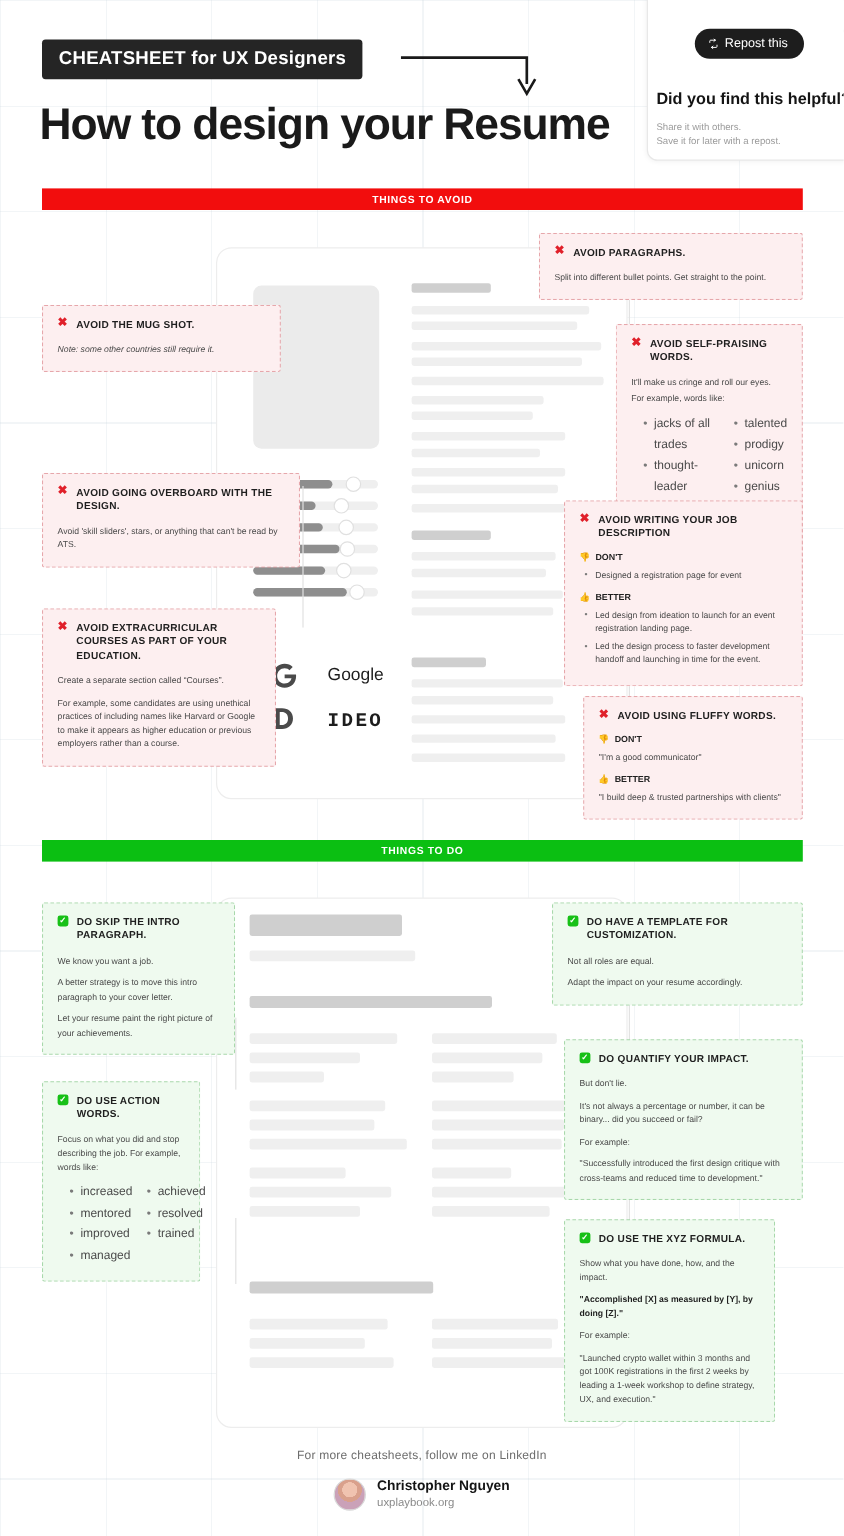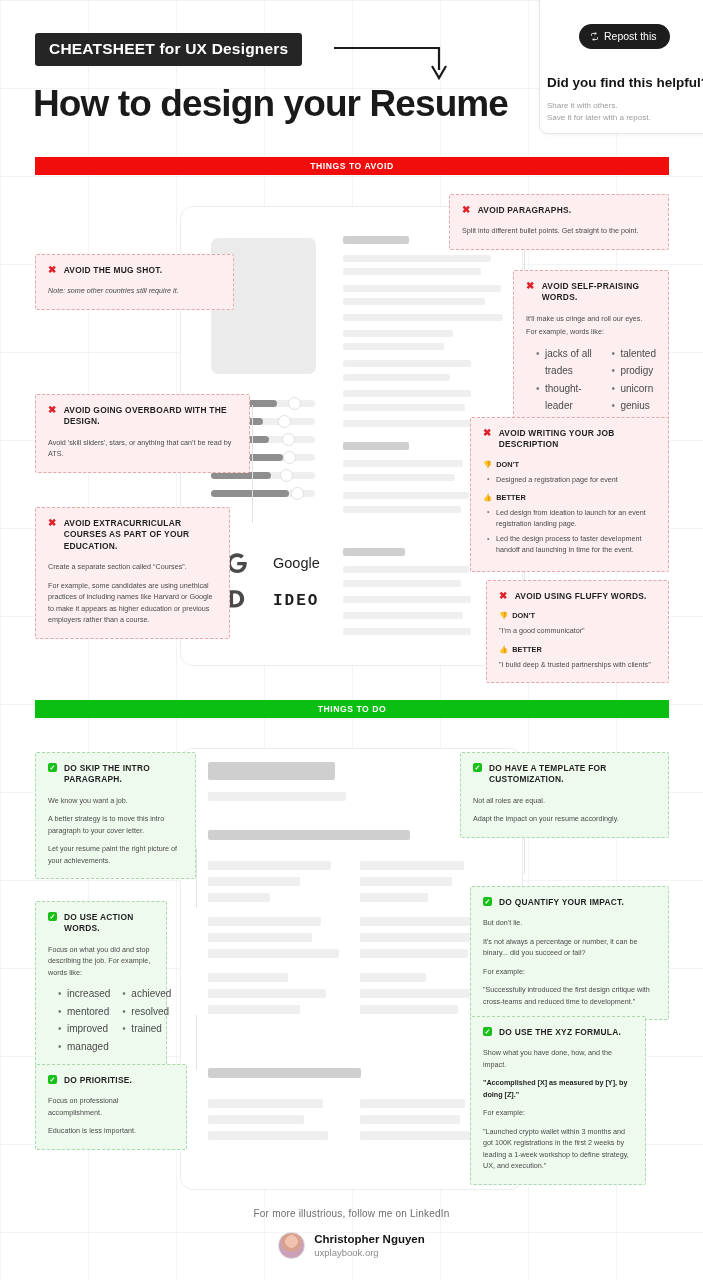--- a/index.html
+++ b/index.html
@@ -419,39 +419,31 @@
         <li>managed</li>
       </ul>
       <ul>
         <li>achieved</li>
         <li>resolved</li>
         <li>trained</li>
       </ul>
     </div>
   </div>
 
-  <div class="card good" style="left:35px;top:1064px;width:152px;">
-    <div class="card-hd">
-      <span class="chk">✓</span>
-      <span>DO PRIORITISE.</span>
-    </div>
-    <p>Focus on professional accomplishment.</p>
-    <p>Education is less important.</p>
-  </div>
 
   <div class="card good" style="left:460px;top:752px;width:209px;">
     <div class="card-hd">
       <span class="chk">✓</span>
       <span>DO HAVE A TEMPLATE FOR CUSTOMIZATION.</span>
     </div>
     <p>Not all roles are equal.</p>
     <p>Adapt the impact on your resume accordingly.</p>
   </div>
 
-  <div class="card good" style="left:470px;top:866px;width:199px;margin-top:20px;">
+  <div class="card good" style="left:470px;top:866px;width:199px;">
     <div class="card-hd">
       <span class="chk">✓</span>
       <span>DO QUANTIFY YOUR IMPACT.</span>
     </div>
     <p>But don't lie.</p>
     <p>It's not always a percentage or number, it can be binary... did you succeed or fail?</p>
     <p>For example:</p>
     <p>"Successfully introduced the first design critique with cross-teams and reduced time to development."</p>
   </div>
 
@@ -459,21 +451,21 @@
     <div class="card-hd">
       <span class="chk">✓</span>
       <span>DO USE THE XYZ FORMULA.</span>
     </div>
     <p>Show what you have done, how, and the impact.</p>
     <p class="bold">"Accomplished [X] as measured by [Y], by doing [Z]."</p>
     <p>For example:</p>
     <p>"Launched crypto wallet within 3 months and got 100K registrations in the first 2 weeks by leading a 1-week workshop to define strategy, UX, and execution."</p>
   </div>
 
-  <div class="foot-txt">For more illustrious, follow me on LinkedIn</div>
+  <div class="foot-txt">For more cheatsheets, follow me on LinkedIn</div>
   <div class="foot-row">
     <div class="avatar"></div>
     <div>
       <div class="foot-name">Christopher Nguyen</div>
       <div class="foot-site">uxplaybook.org</div>
     </div>
   </div>
 
 </div>
 

